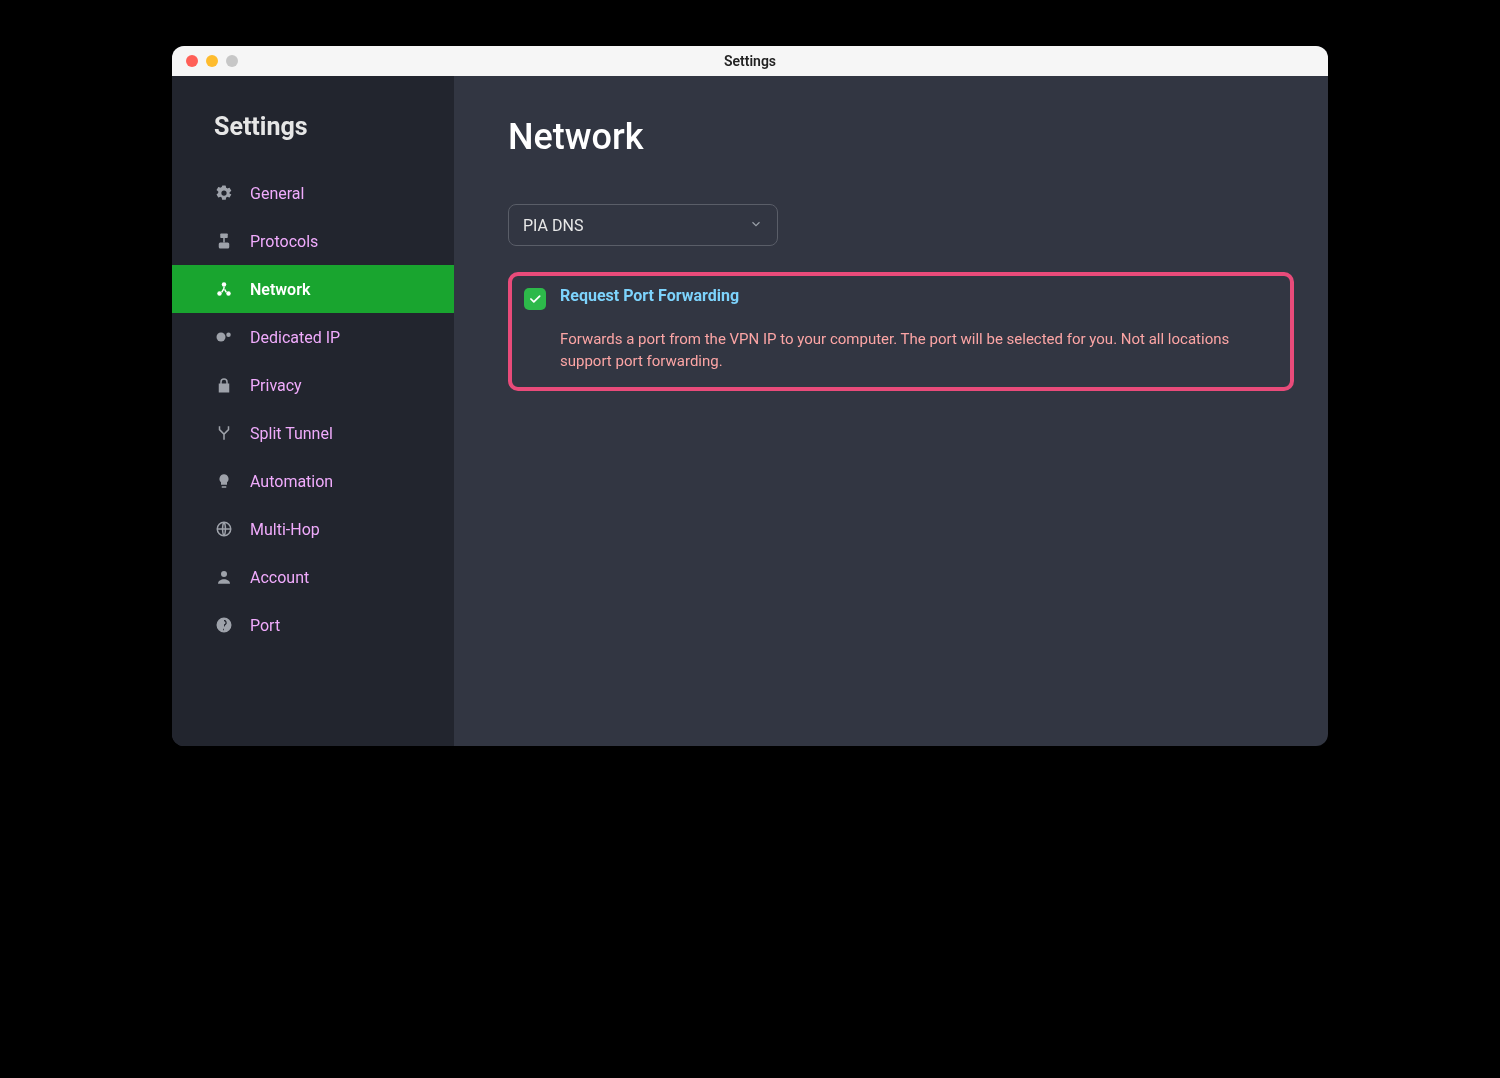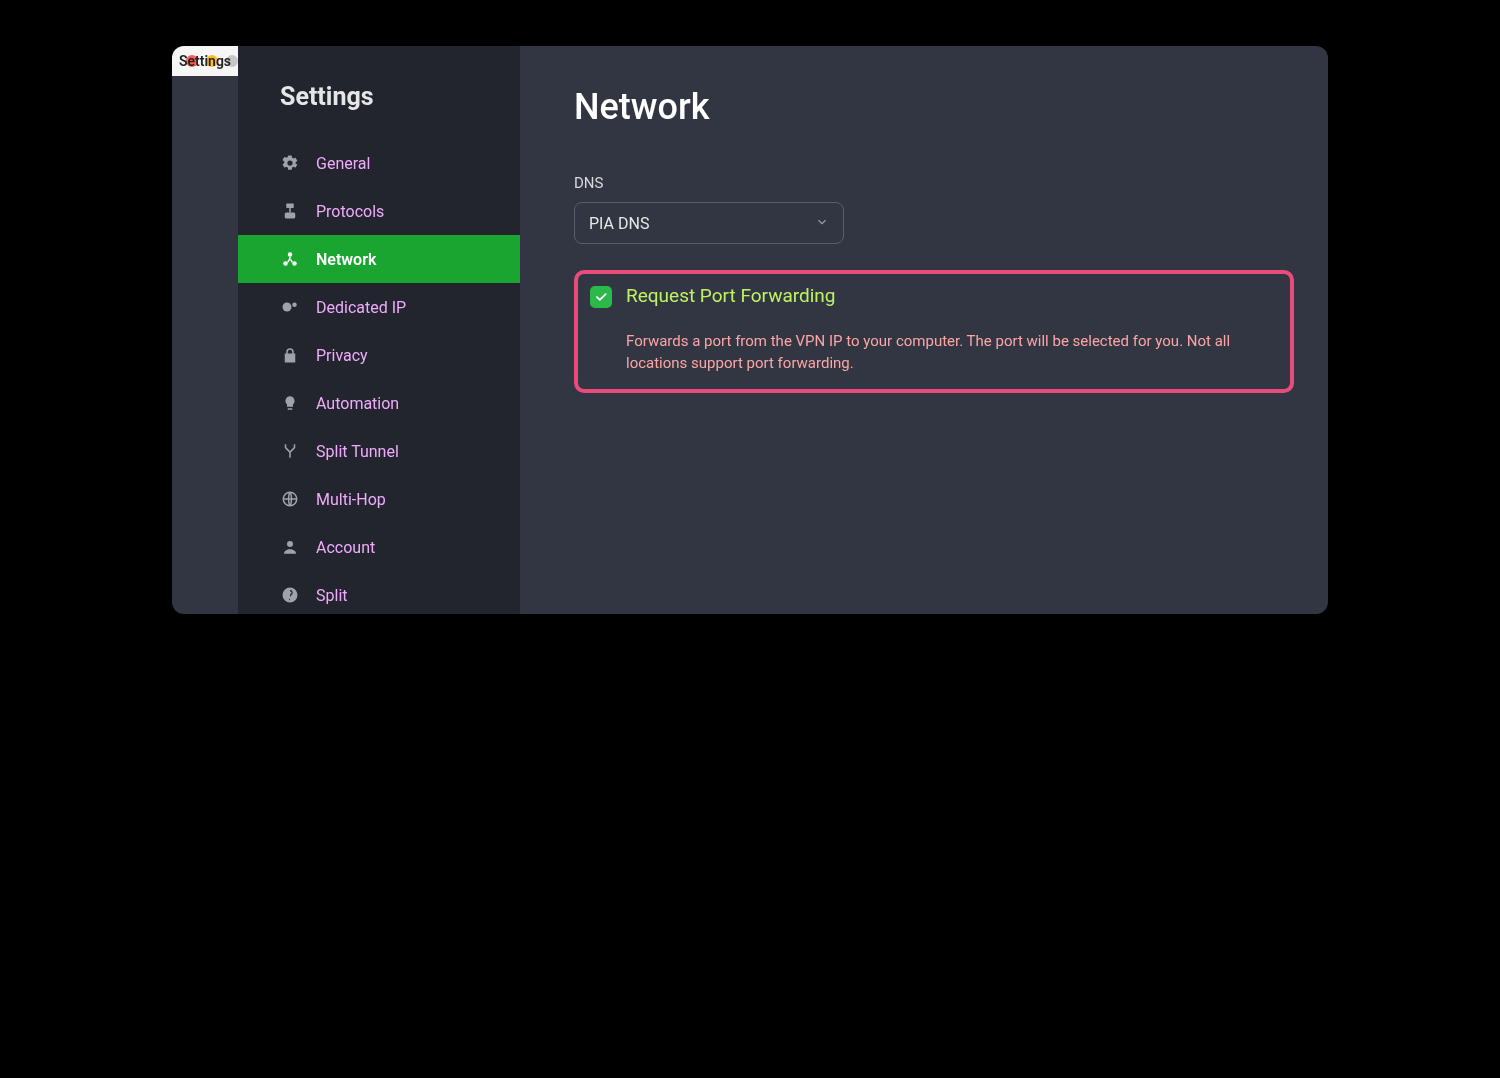--- a/index.html
+++ b/index.html
@@ -8,27 +8,27 @@
     width: 1500px;
     height: 1078px;
     font-family: -apple-system, BlinkMacSystemFont, "Segoe UI", Roboto, sans-serif;
     display: flex;
     align-items: flex-start;
     justify-content: center;
     padding-top: 46px;
   }
   .window {
     width: 1156px;
-    height: 568px;
+    height: 700px;
     background: #323642;
     border-radius: 12px;
     overflow: hidden;
     box-shadow: 0 20px 60px rgba(0,0,0,0.6);
     display: flex;
-    flex-direction: row;
+    flex-direction: column;
   }
   .titlebar {
     height: 30px;
     background: #f6f6f6;
     display: flex;
     align-items: center;
     position: relative;
   }
   .traffic-lights {
     display: flex;
@@ -137,23 +137,24 @@
     display: flex;
     align-items: center;
     justify-content: center;
     flex-shrink: 0;
     margin-top: 2px;
     cursor: pointer;
   }
   .checkbox svg { stroke: #fff; }
   .option-text { flex: 1; }
   .option-title {
-    font-size: 19px;
-    color: #bef264;
+    font-size: 16px;
+    color: #7dd3fc;
     margin-bottom: 8px;
+    font-weight: bold;
   }
   .option-desc {
     font-size: 15px;
     line-height: 1.45;
     color: #fca5a5;
     margin-top: 24px;
   }
 </style>
 </head>
 <body>
@@ -219,33 +220,33 @@
           <svg width="18" height="18" viewBox="0 0 24 24" fill="currentColor">
               <path d="M17 10V8a5 5 0 0 0-10 0v2H5v12h14V10Zm-8-2a3 3 0 1 1 6 0v2H9Z"></path>
             </svg>
         </span>
         <span>Privacy</span>
       </div>
 
       <div class="nav-item">
         <span class="nav-icon">
           <svg width="18" height="18" viewBox="0 0 24 24" fill="currentColor">
+              <path d="M11 21v-7L5 8V3h2v4l5 5 5-5V3h2v5l-6 6v7Z"></path>
+            </svg>
+        </span>
+        <span>Split Tunnel</span>
+      </div>
+
+      <div class="nav-item">
+        <span class="nav-icon">
+          <svg width="18" height="18" viewBox="0 0 24 24" fill="currentColor">
               <path d="M12 3a6 6 0 0 0-4 10.5V17h8v-3.5A6 6 0 0 0 12 3Zm-3 16h6v2H9Z"></path>
             </svg>
         </span>
         <span>Automation</span>
-      </div>
-
-      <div class="nav-item">
-        <span class="nav-icon">
-          <svg width="18" height="18" viewBox="0 0 24 24" fill="currentColor">
-              <path d="M11 21v-7L5 8V3h2v4l5 5 5-5V3h2v5l-6 6v7Z"></path>
-            </svg>
-        </span>
-        <span>Split Tunnel</span>
       </div>
 
       <div class="nav-item">
         <span class="nav-icon">
           <svg width="18" height="18" viewBox="0 0 24 24" fill="none" stroke="currentColor" stroke-width="2">
               <circle cx="12" cy="12" r="9"></circle>
               <path d="M3 12h18M12 3c2.5 3 2.5 15 0 18M12 3c-2.5 3-2.5 15 0 18"></path>
             </svg>
         </span>
         <span>Multi-Hop</span>
@@ -260,28 +261,27 @@
         </span>
         <span>Account</span>
       </div>
 
       <div class="nav-item">
         <span class="nav-icon">
           <svg width="18" height="18" viewBox="0 0 24 24" fill="currentColor">
               <path d="M12 2a10 10 0 0 0 0 20Zm0 0a10 10 0 0 1 0 20ZM11 17h2v2h-2Zm1-12a4 4 0 0 0-4 4h2a2 2 0 1 1 3 1.7c-1 .6-2 1.3-2 3.3h2c0-1.2.6-1.6 1.5-2.2A4 4 0 0 0 12 5Z"></path>
             </svg>
         </span>
-        <span>Split</span>
+        <span>Port</span>
       </div>
     </div>
 
     <div class="content">
       <div class="page-title">Network</div>
 
-      <div class="field-label">DNS</div>
       <div class="select">
         <span>PIA DNS</span>
         <span class="chev">
           <svg width="14" height="14" viewBox="0 0 24 24" fill="none" stroke="currentColor" stroke-width="2">
               <path d="M6 9l6 6 6-6"></path>
             </svg>
         </span>
       </div>
 
       <div class="option-block highlight">

